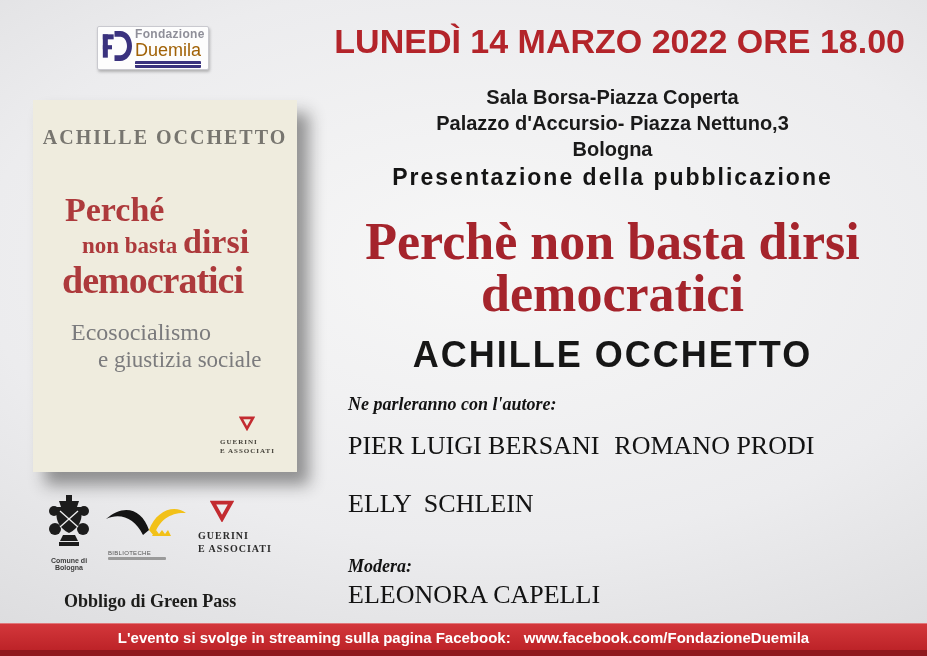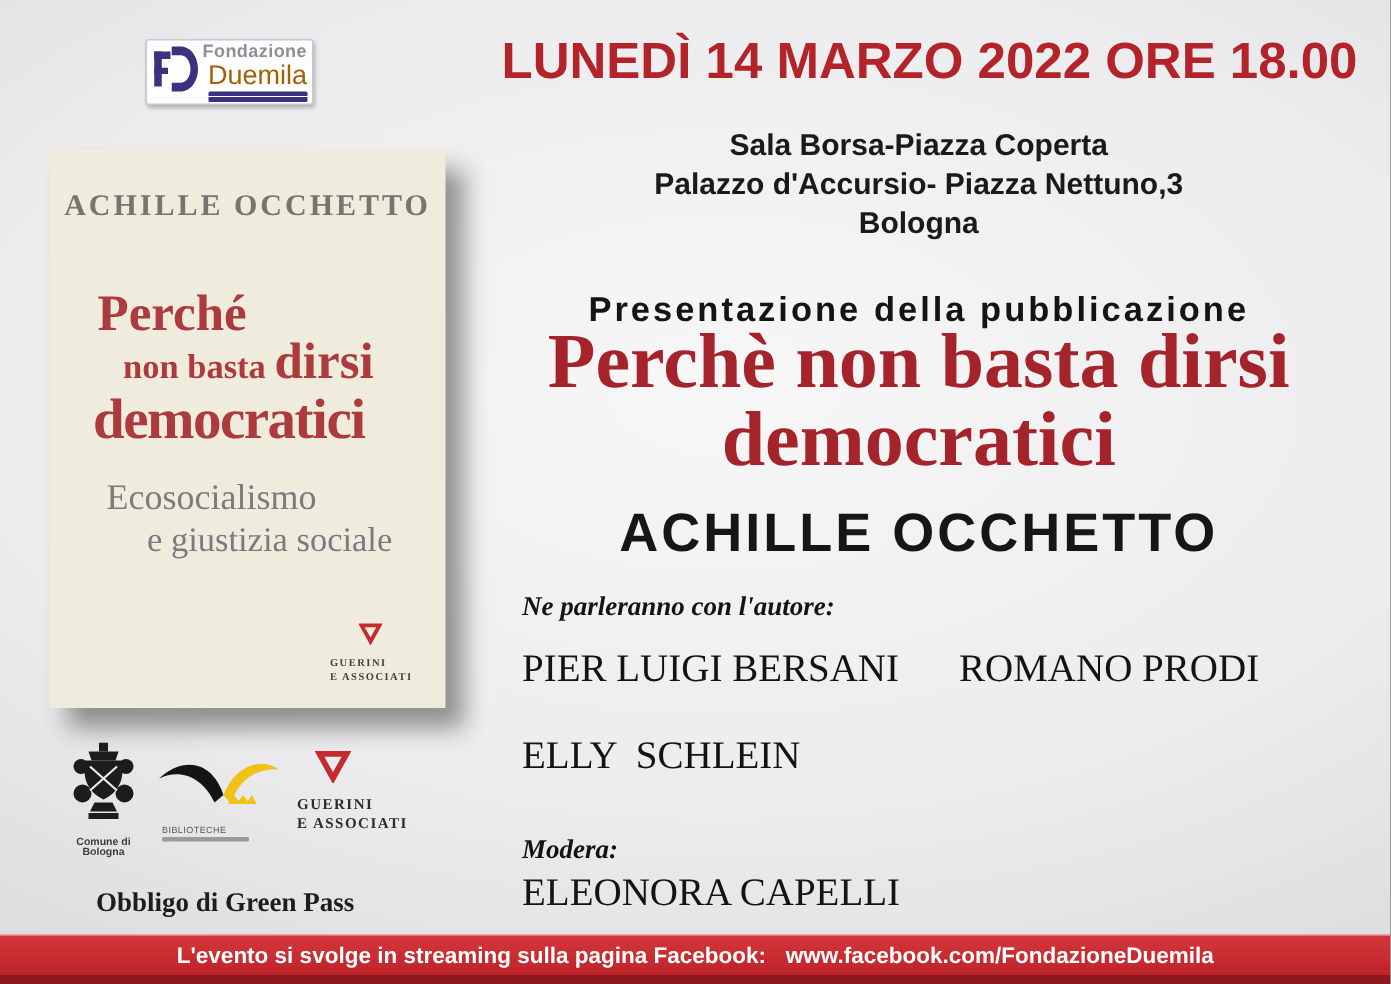--- a/index.html
+++ b/index.html
@@ -9,50 +9,50 @@
     font-family:"Liberation Sans", sans-serif;
   }
   
   .fd-logo{
     position:absolute;left:97px;top:26px;width:112px;height:44px;
     background:#fdfdfd;border:1px solid #c9c9cf;border-radius:2px;
     box-shadow:1px 2px 3px rgba(0,0,0,.25);
     display:flex;align-items:center;padding:2px 4px;box-sizing:border-box;gap:3px;
   }
   .fd-mark{flex:0 0 auto;}
-  .fd-texts{display:flex;flex-direction:column;line-height:1;align-items:flex-end;}
+  .fd-texts{display:flex;flex-direction:column;line-height:1;align-items:flex-start;}
   .fd-top{font-size:12px;font-weight:bold;color:#8f8f99;letter-spacing:.3px;}
   .fd-bottom{font-size:18px;font-weight:normal;color:#a16207;margin-top:1px;}
   .fd-tagline{width:66px;height:7px;margin-top:2px;border-radius:1px;
     background:linear-gradient(#3a327e 0 45%, #ffffff 45% 55%, #3a327e 55% 100%);}
   .banner{
     position:absolute;left:295px;top:22px;width:610px;text-align:right;
     font-size:34px;font-weight:bold;color:#b3242a;letter-spacing:0px;
   }
   
   .venue{
     position:absolute;left:330px;top:84px;width:565px;text-align:center;
     font-size:20px;line-height:26px;font-weight:bold;color:#1a1a1a;
   }
   .kicker{
-    position:absolute;left:330px;top:193px;width:565px;text-align:center;
+    position:absolute;left:330px;top:164px;width:565px;text-align:center;
     font-size:23px;font-weight:bold;color:#141414;letter-spacing:2px;
   }
   .big-title{
     position:absolute;left:330px;top:216px;width:565px;text-align:center;
     font-family:"Liberation Serif", serif;font-weight:bold;color:#a5242c;
     font-size:52px;line-height:52px;
   }
   .author-main{
     position:absolute;left:330px;top:334px;width:565px;text-align:center;
     font-size:36px;font-weight:bold;color:#161616;letter-spacing:2px;
   }
   .speakers{position:absolute;left:348px;top:394px;width:540px;font-family:"Liberation Serif", serif;color:#131313;}
   .speak-label{font-size:18px;font-weight:bold;font-style:italic;}
-  .speak-row1{display:flex;gap:40px;margin-top:16px;font-size:26px;white-space:pre;}
+  .speak-row1{display:flex;gap:15px;margin-top:16px;font-size:26px;white-space:pre;}
   .speak-row2{margin-top:28px;font-size:26px;white-space:pre;}
   .modera-label{position:absolute;left:348px;top:556px;font-family:Liberation Serif, serif;font-size:18px;font-weight:bold;font-style:italic;color:#131313;}
   .moderator{position:absolute;left:348px;top:580px;font-family:"Liberation Serif", serif;font-size:26px;color:#131313;}
   
   .book{
     position:absolute;left:33px;top:100px;width:264px;height:372px;
     background:#efecde;box-shadow:12px 13px 15px rgba(30,30,30,.45);
     font-family:"Liberation Serif", serif;
   }
   .bc-author{margin-top:26px;text-align:center;font-size:20px;letter-spacing:2px;color:#77756f;font-weight:bold;}

